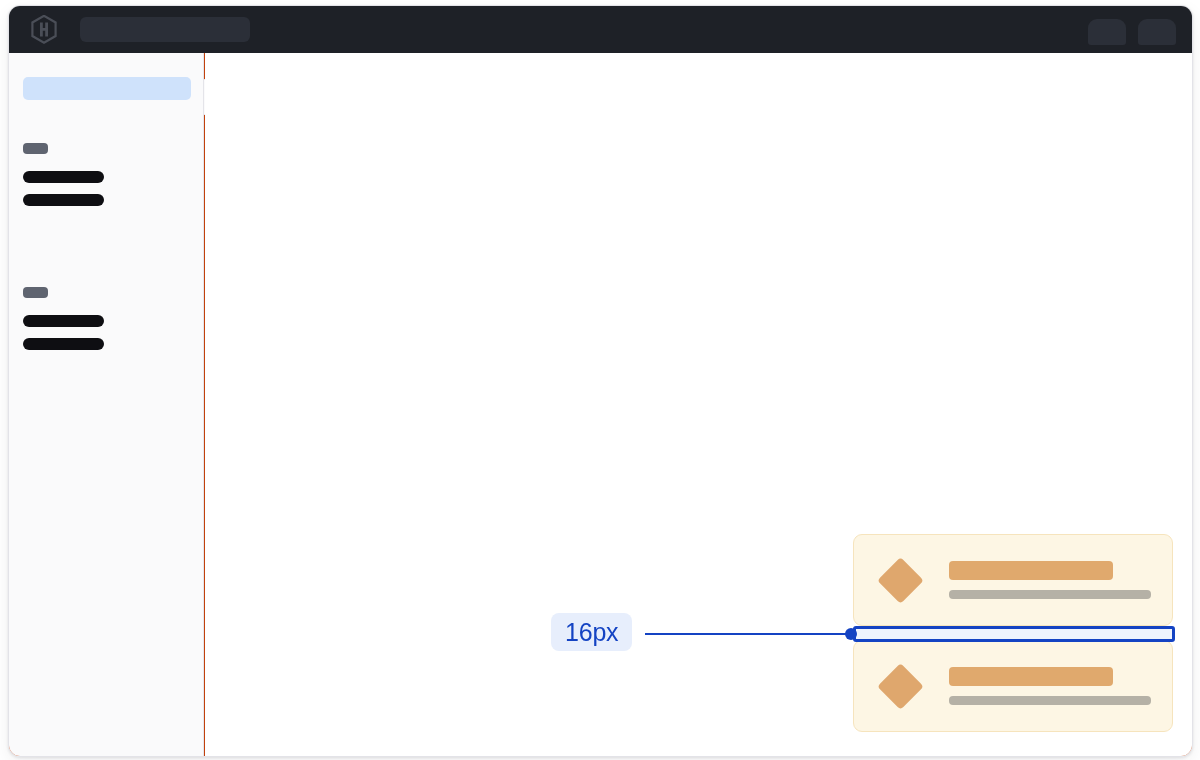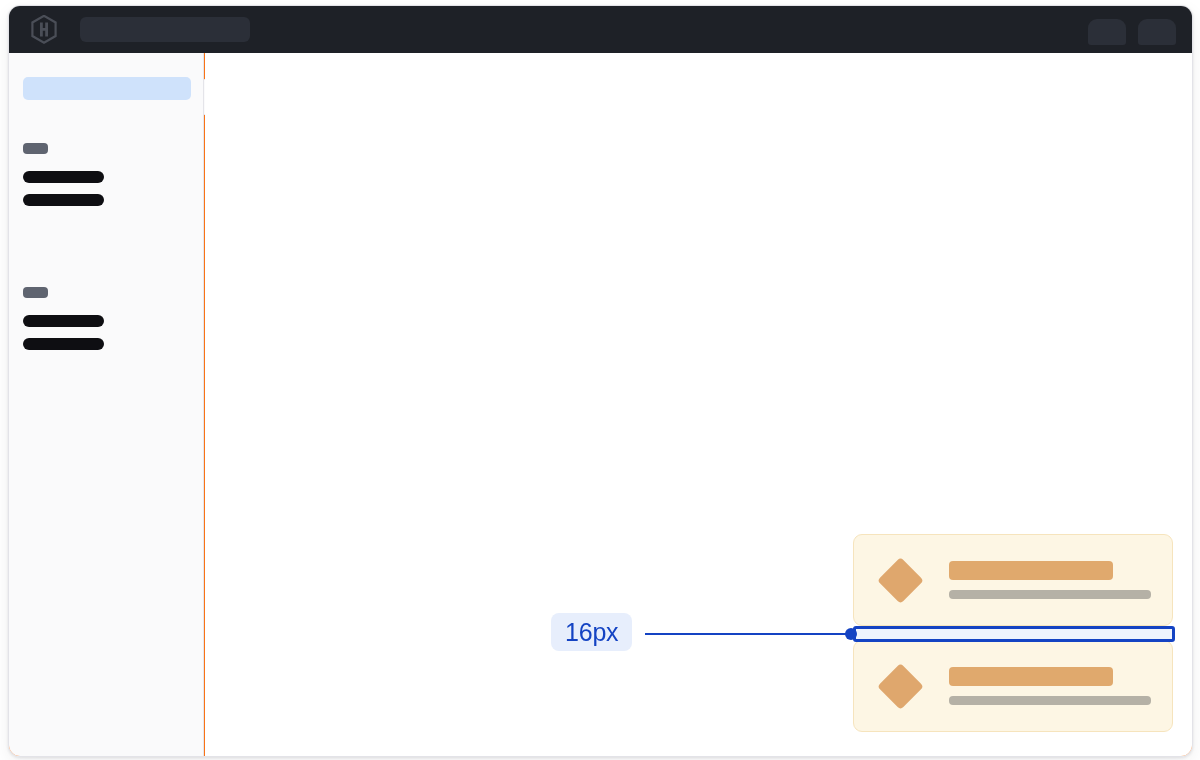--- a/index.html
+++ b/index.html
@@ -71,21 +71,21 @@
     align-self: flex-end;
     margin-bottom: 8px;
   }
 
   
   .body-split {
     position: absolute;
     left: 0; top: 47px;
     width: 1185px;
     height: 705px;
-    background: #f97316;
+    background: #c2410c;
   }
 
   .sidebar {
     position: absolute;
     left: 0; top: 0;
     width: 195px;
     height: 705px;
     background: #fafafb;
     border-right: 1px solid #e4e4e9;
   }

